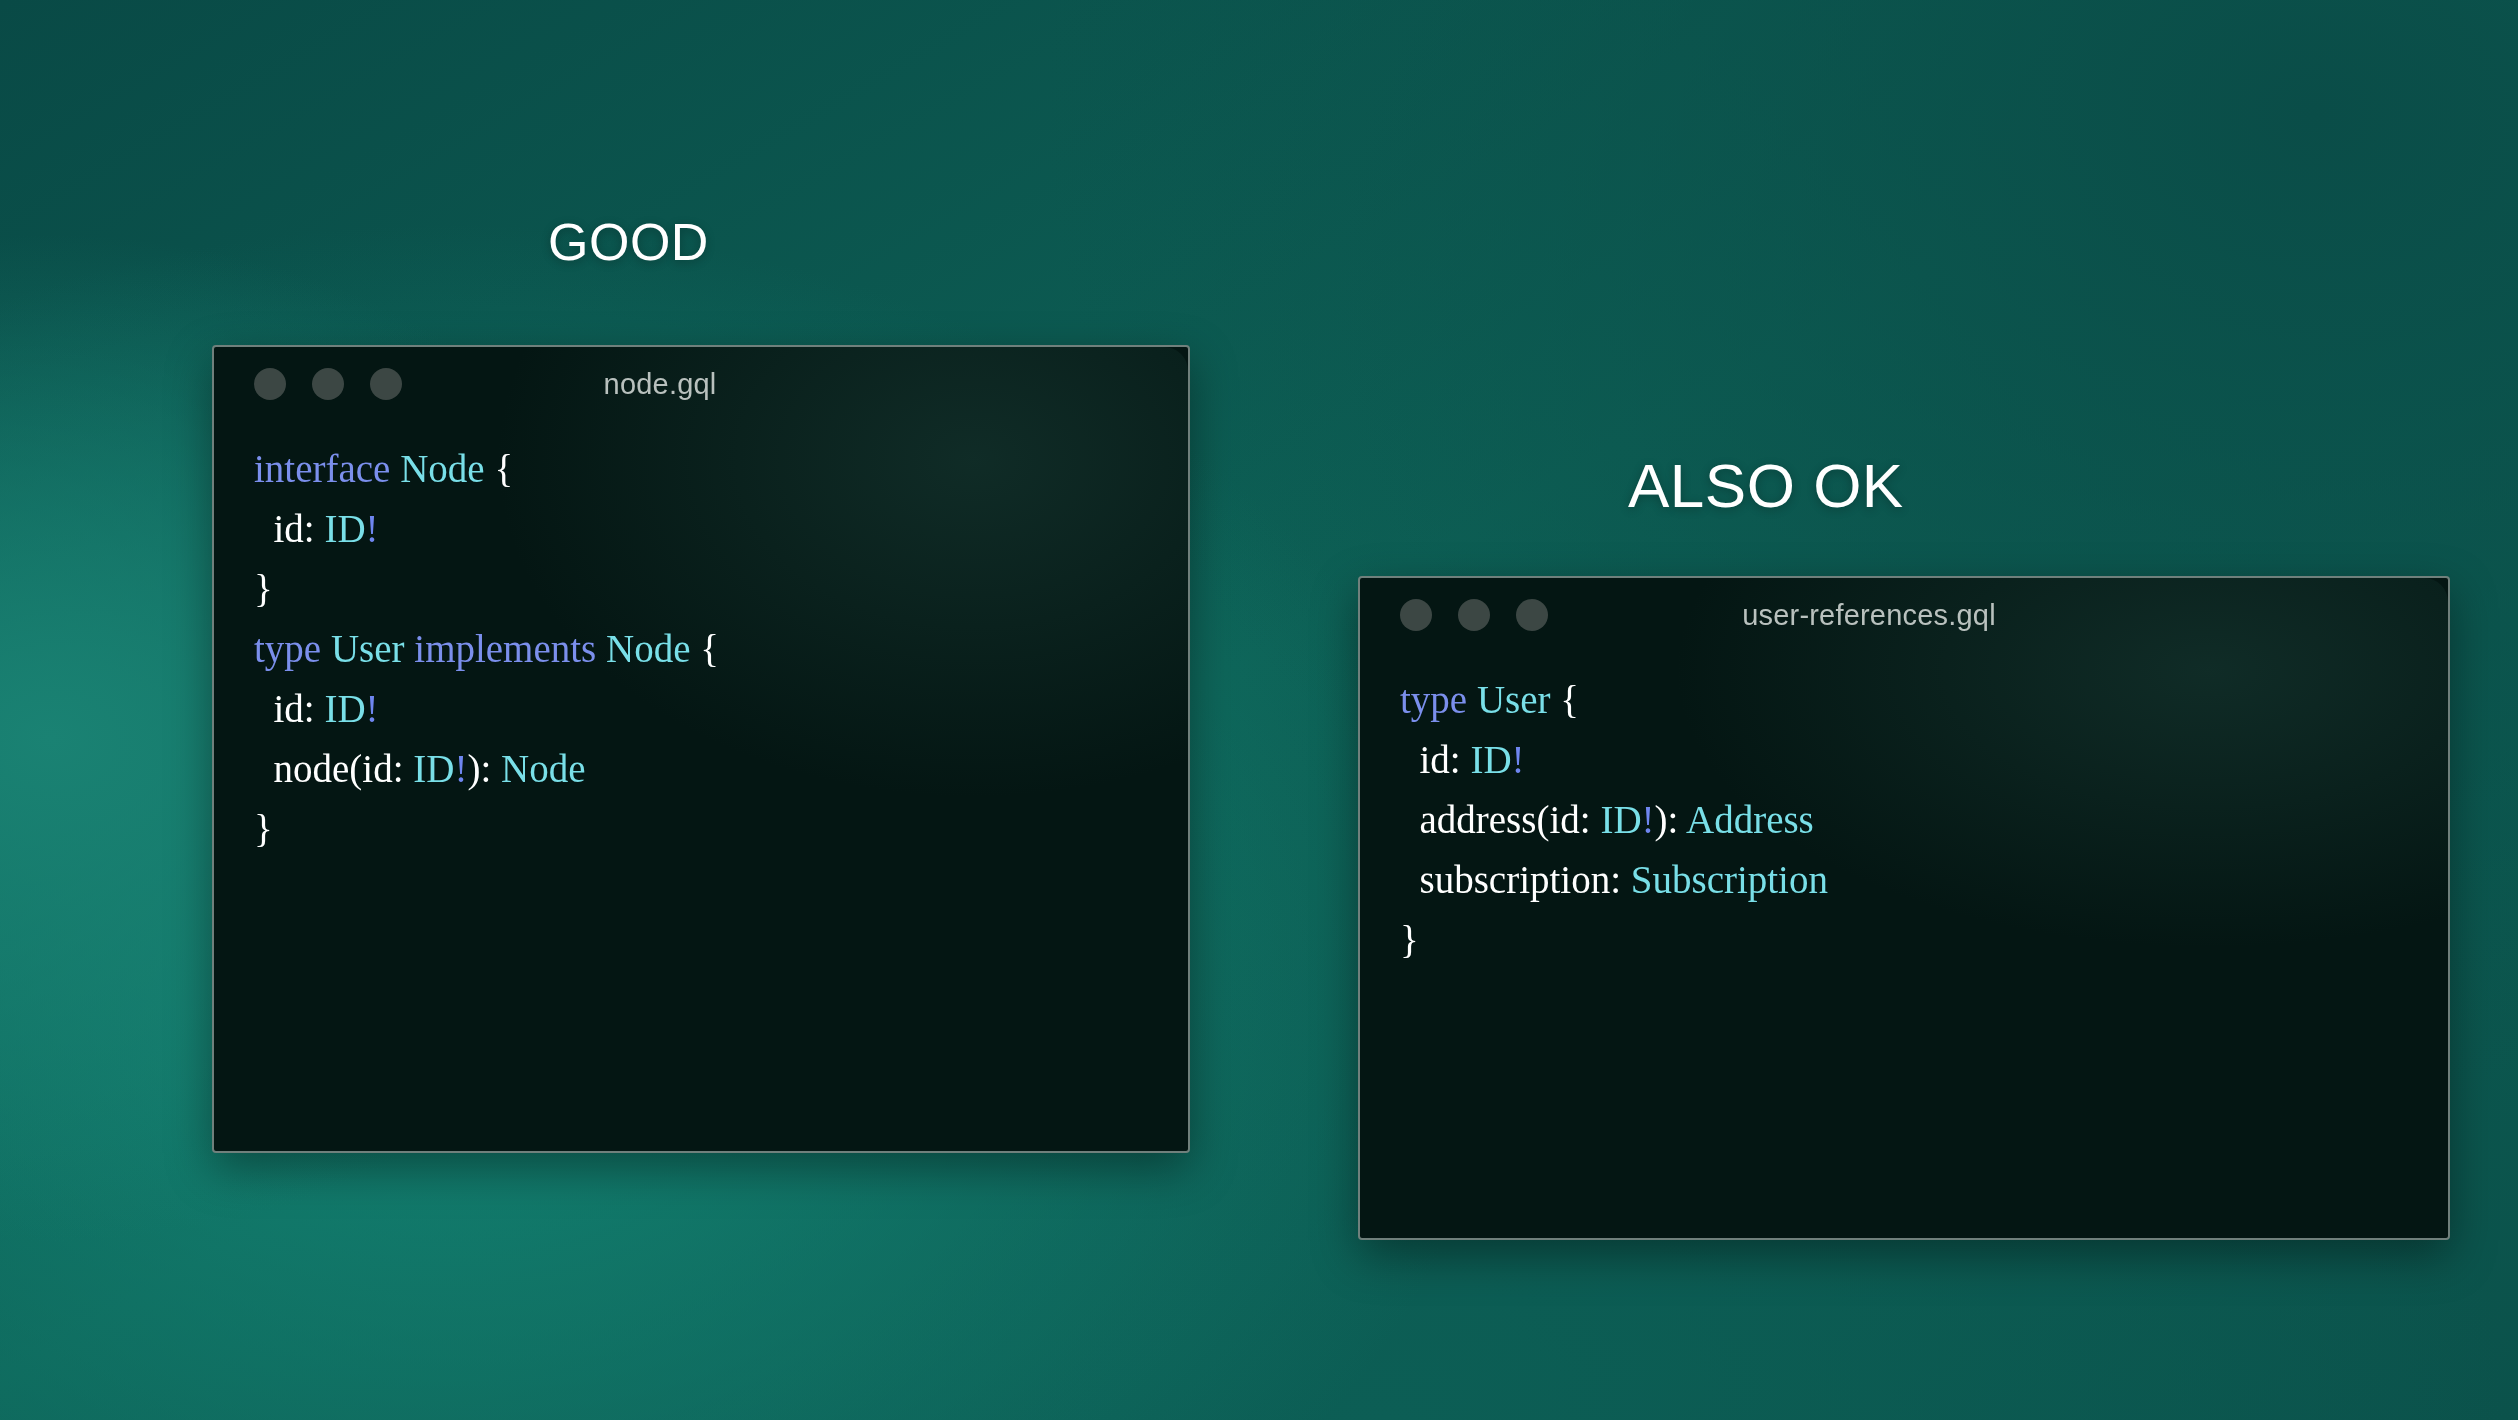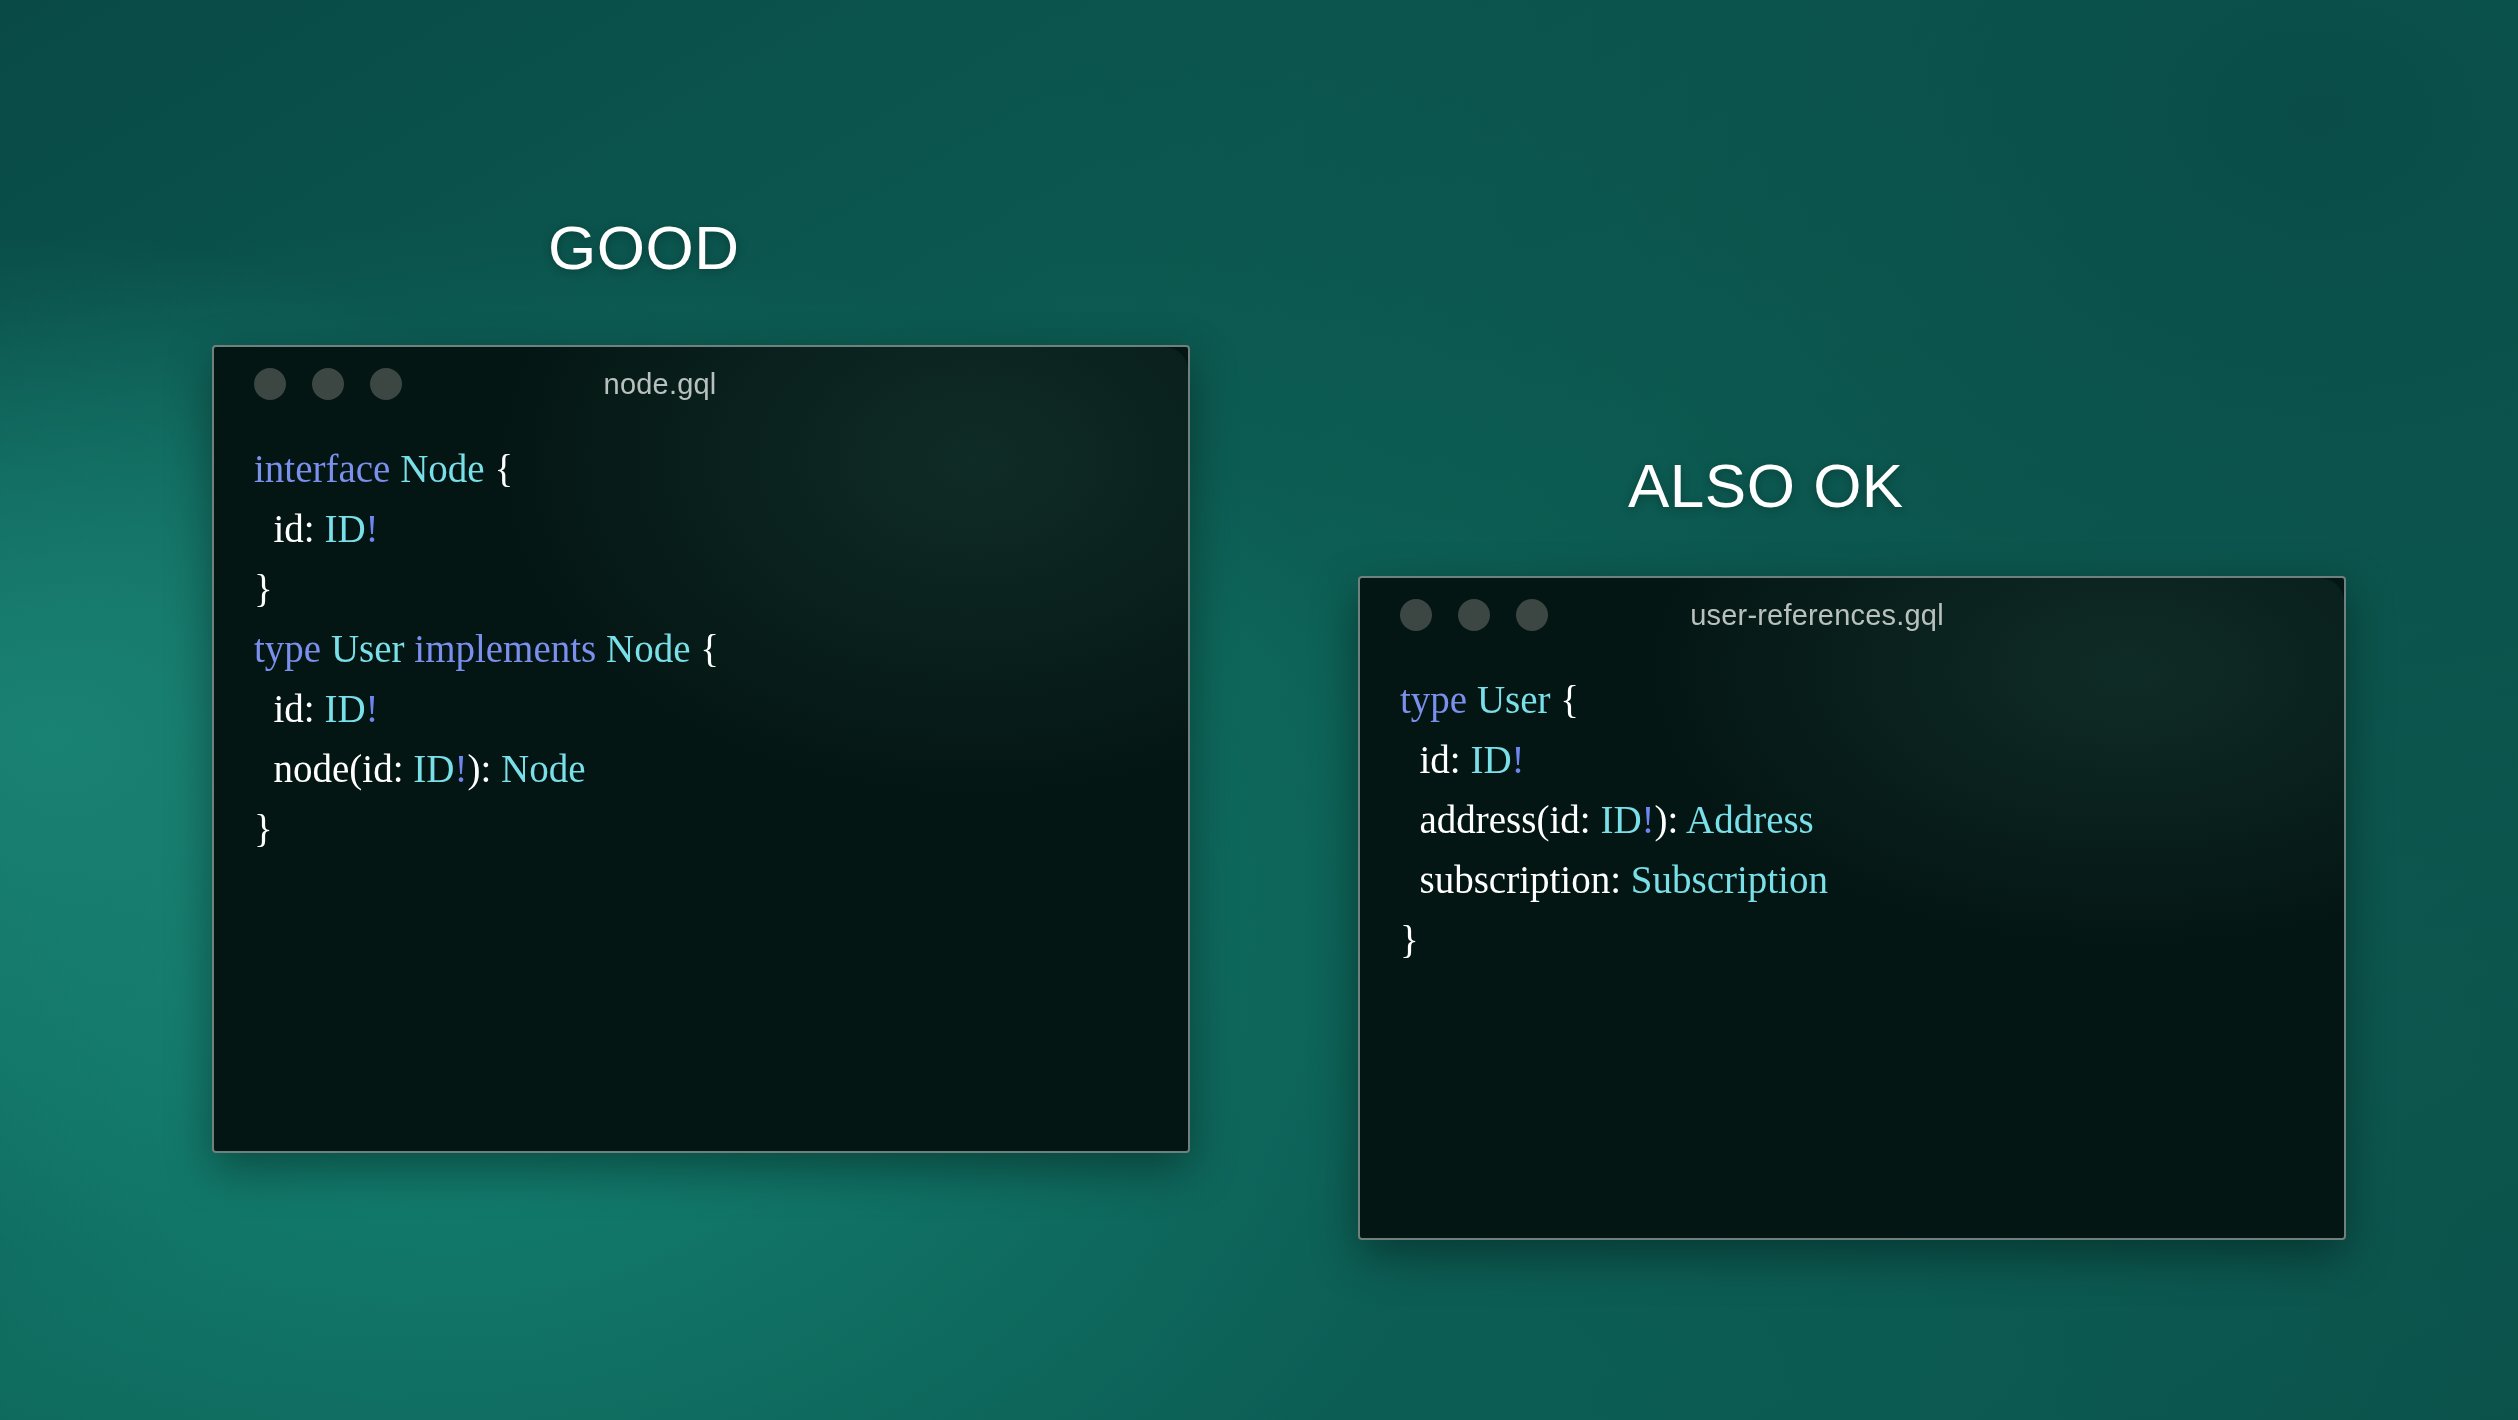--- a/index.html
+++ b/index.html
@@ -25,21 +25,21 @@
   
   .heading {
     position: absolute;
     color: #ffffff;
     font-family: "Liberation Sans", sans-serif;
     font-weight: 300;
     letter-spacing: 0.5px;
     white-space: nowrap;
     text-shadow: 0 2px 10px rgba(0,0,0,0.28);
   }
-  #heading-good     { left: 548px;  top: 212px; font-size: 62px; }
+  #heading-good     { left: 548px;  top: 212px; font-size: 52px; }
   #heading-also-ok  { left: 1628px; top: 450px; font-size: 62px; }
 
   
   .code-window {
     position: absolute;
     background: #041613;
     border: 2px solid #70807c;
     border-radius: 4px;
     box-shadow: 0 16px 46px rgba(0,0,0,0.38);
     overflow: hidden;
@@ -47,21 +47,21 @@
   .code-window::after {
     content: "";
     position: absolute;
     inset: 0;
     border-radius: 24px;
     background: radial-gradient(ellipse 70% 60% at 78% 14%, rgba(32,74,66,0.42) 0%, rgba(4,22,19,0) 70%);
     pointer-events: none;
   }
 
   #window-node  { left: 212px;  top: 345px; width: 978px;  height: 808px; }
-  #window-user  { left: 1358px; top: 576px; width: 988px;  height: 664px; }
+  #window-user  { left: 1358px; top: 576px; width: 1092px;  height: 664px; }
 
   .titlebar {
     position: relative;
     height: 74px;
     display: flex;
     align-items: center;
     padding-left: 40px;
     z-index: 2;
   }
   .dots { display: flex; gap: 26px; }

